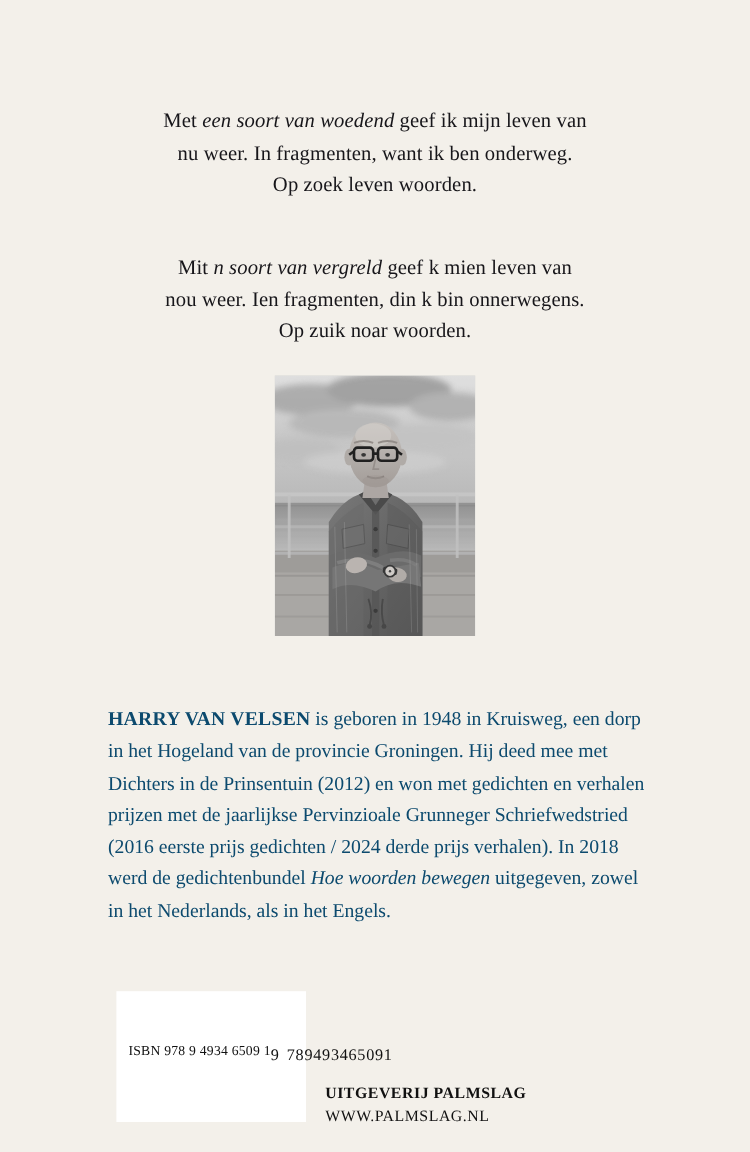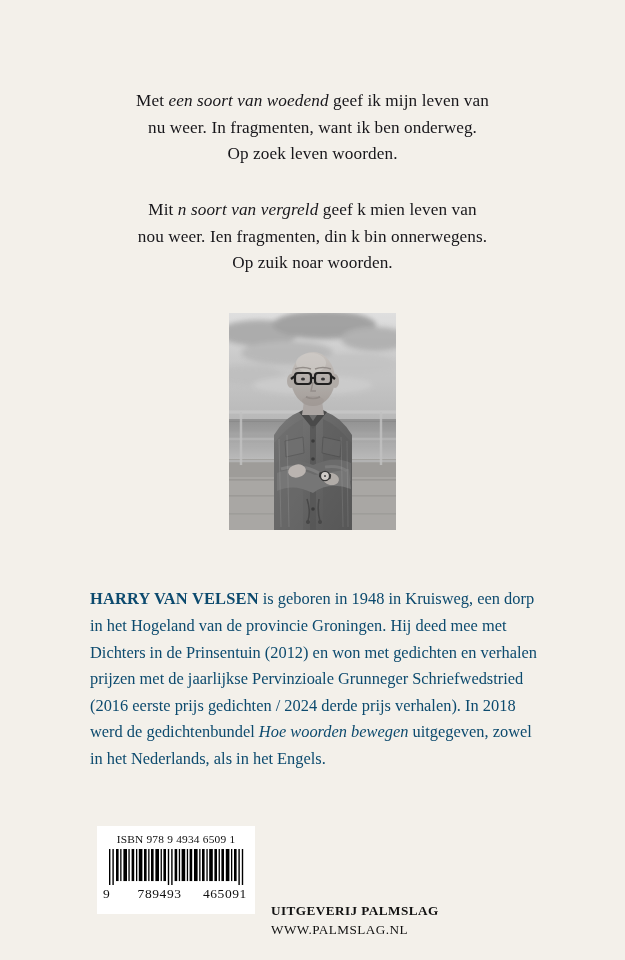--- a/index.html
+++ b/index.html
@@ -32,21 +32,21 @@
     width: 445px;
   }
   .quote {
     text-align: center;
     font-size: 17.2px;
     line-height: 1.55;
     color: #17161a;
     letter-spacing: 0.1px;
   }
   .quote + .quote {
-    margin-top: 29px;
+    margin-top: 42px;
   }
   .quote .ln {
     display: block;
     white-space: nowrap;
   }
   .quote i {
     font-style: italic;
   }
 
   
@@ -83,26 +83,25 @@
   .bio i {
     font-style: italic;
   }
 
   
   .barcode-panel {
     position: absolute;
     left: 97px;
     top: 826px;
     width: 158px;
-    height: 88px;
+    height: 109px;
     background: #ffffff;
     box-sizing: border-box;
     padding: 7px 10px 12px 10px;
     display: flex;
-    flex-direction: column;
     align-items: center;
   }
   .isbn-text {
     font-size: 11.4px;
     letter-spacing: 0.2px;
     color: #111;
     white-space: nowrap;
     margin-bottom: 4px;
   }
   .bars {

